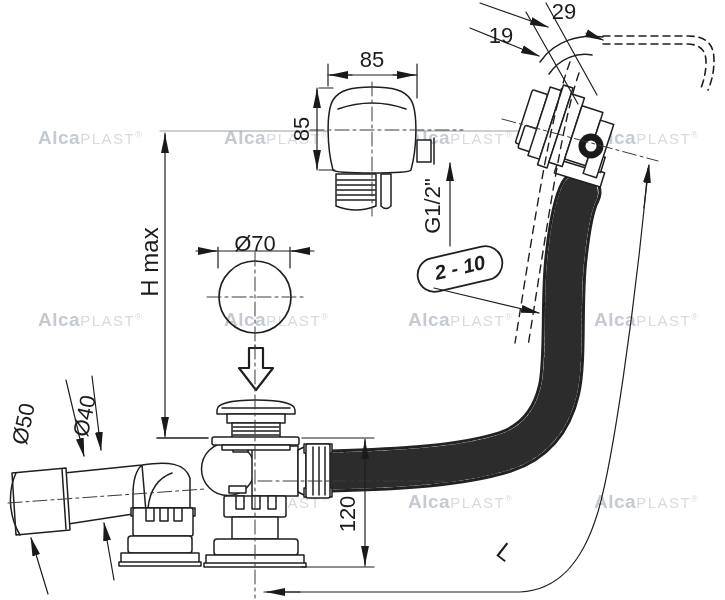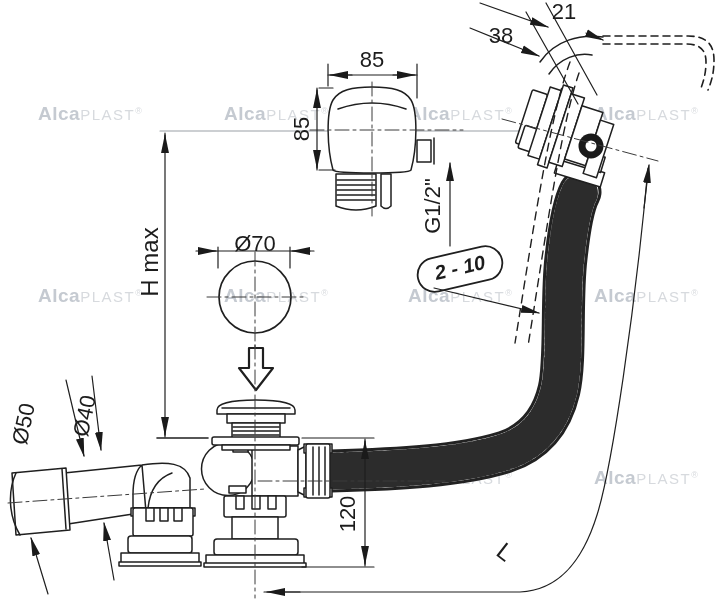--- a/index.html
+++ b/index.html
@@ -1,20 +1,20 @@
 <!DOCTYPE html>
 <html><head>
 <meta charset="utf-8">
 <style>
   html,body{margin:0;padding:0;background:#ffffff;}
   .canvas{
     position:relative;width:725px;height:600px;background:#fff;overflow:hidden;
     font-family:"Liberation Sans",sans-serif;
   }
-  .wm-layer{position:absolute;inset:0;z-index:0;}
+  .wm-layer{position:absolute;inset:0;z-index:0;margin-top:24px;}
   .wm{position:absolute;white-space:nowrap;user-select:none;}
   .wm b{font-weight:bold;font-size:19px;color:#c5cad1;letter-spacing:.5px;}
   .wm i{font-style:normal;font-size:15px;color:#d7dade;letter-spacing:1.5px;}
   .wm sup{font-size:9px;color:#d7dade;}
   svg.linework{position:absolute;left:0;top:0;z-index:1;}
   .lbl{
     position:absolute;z-index:2;white-space:nowrap;color:#1c1c1c;
     font-size:22px;transform:translate(-50%,-50%);
   }
   .r90{transform:translate(-50%,-50%) rotate(-90deg);}
@@ -222,22 +222,22 @@
       <line x1="644" y1="208" x2="649" y2="165" marker-end="url(#ah)"></line>
 
       <rect x="417" y="252" width="86" height="34" rx="17" transform="rotate(-13 460 269)" stroke-width="1.8"></rect>
       <line x1="434" y1="288" x2="539" y2="313" marker-end="url(#ah)"></line>
     </g>
   </svg>
 
   <span class="lbl" style="left:372px;top:60px">85</span>
   <span class="lbl r90" style="left:302px;top:129px">85</span>
   <span class="lbl r90" style="left:433px;top:206px">G1/2"</span>
-  <span class="lbl" style="left:564px;top:12px">21</span>
-  <span class="lbl" style="left:501px;top:36px">38</span>
+  <span class="lbl" style="left:564px;top:12px">29</span>
+  <span class="lbl" style="left:501px;top:36px">19</span>
   <span class="lbl r90 hmax" style="left:150px;top:262px">H max</span>
   <span class="lbl" style="left:255px;top:244px">Ø70</span>
   <span class="lbl callout" style="left:460px;top:268px">2 - 10</span>
   <span class="lbl r78" style="left:24px;top:424px">Ø50</span>
   <span class="lbl r78" style="left:85px;top:416px">Ø40</span>
   <span class="lbl r90" style="left:348px;top:514px">120</span>
   <span class="lbl l-lbl" style="left:505px;top:552px">L</span>
 
 </div>
 

